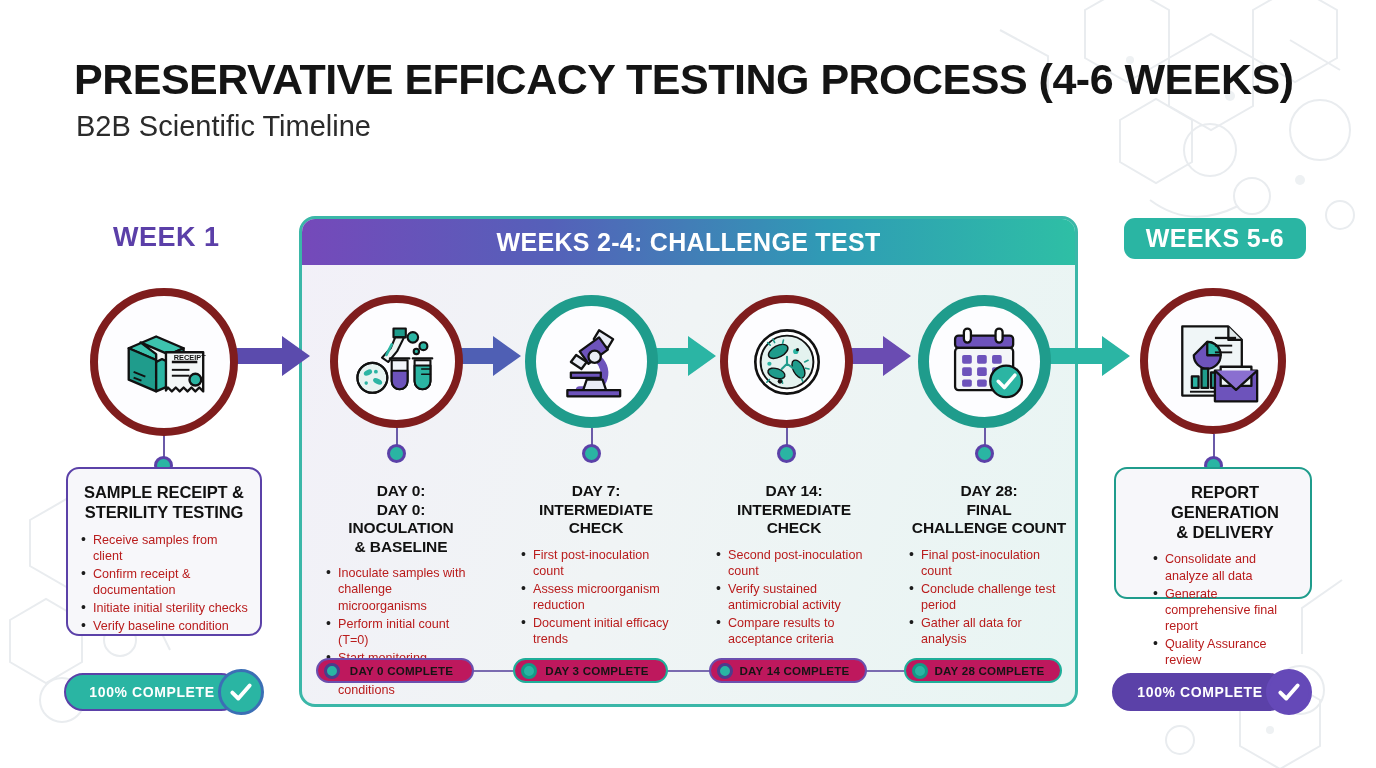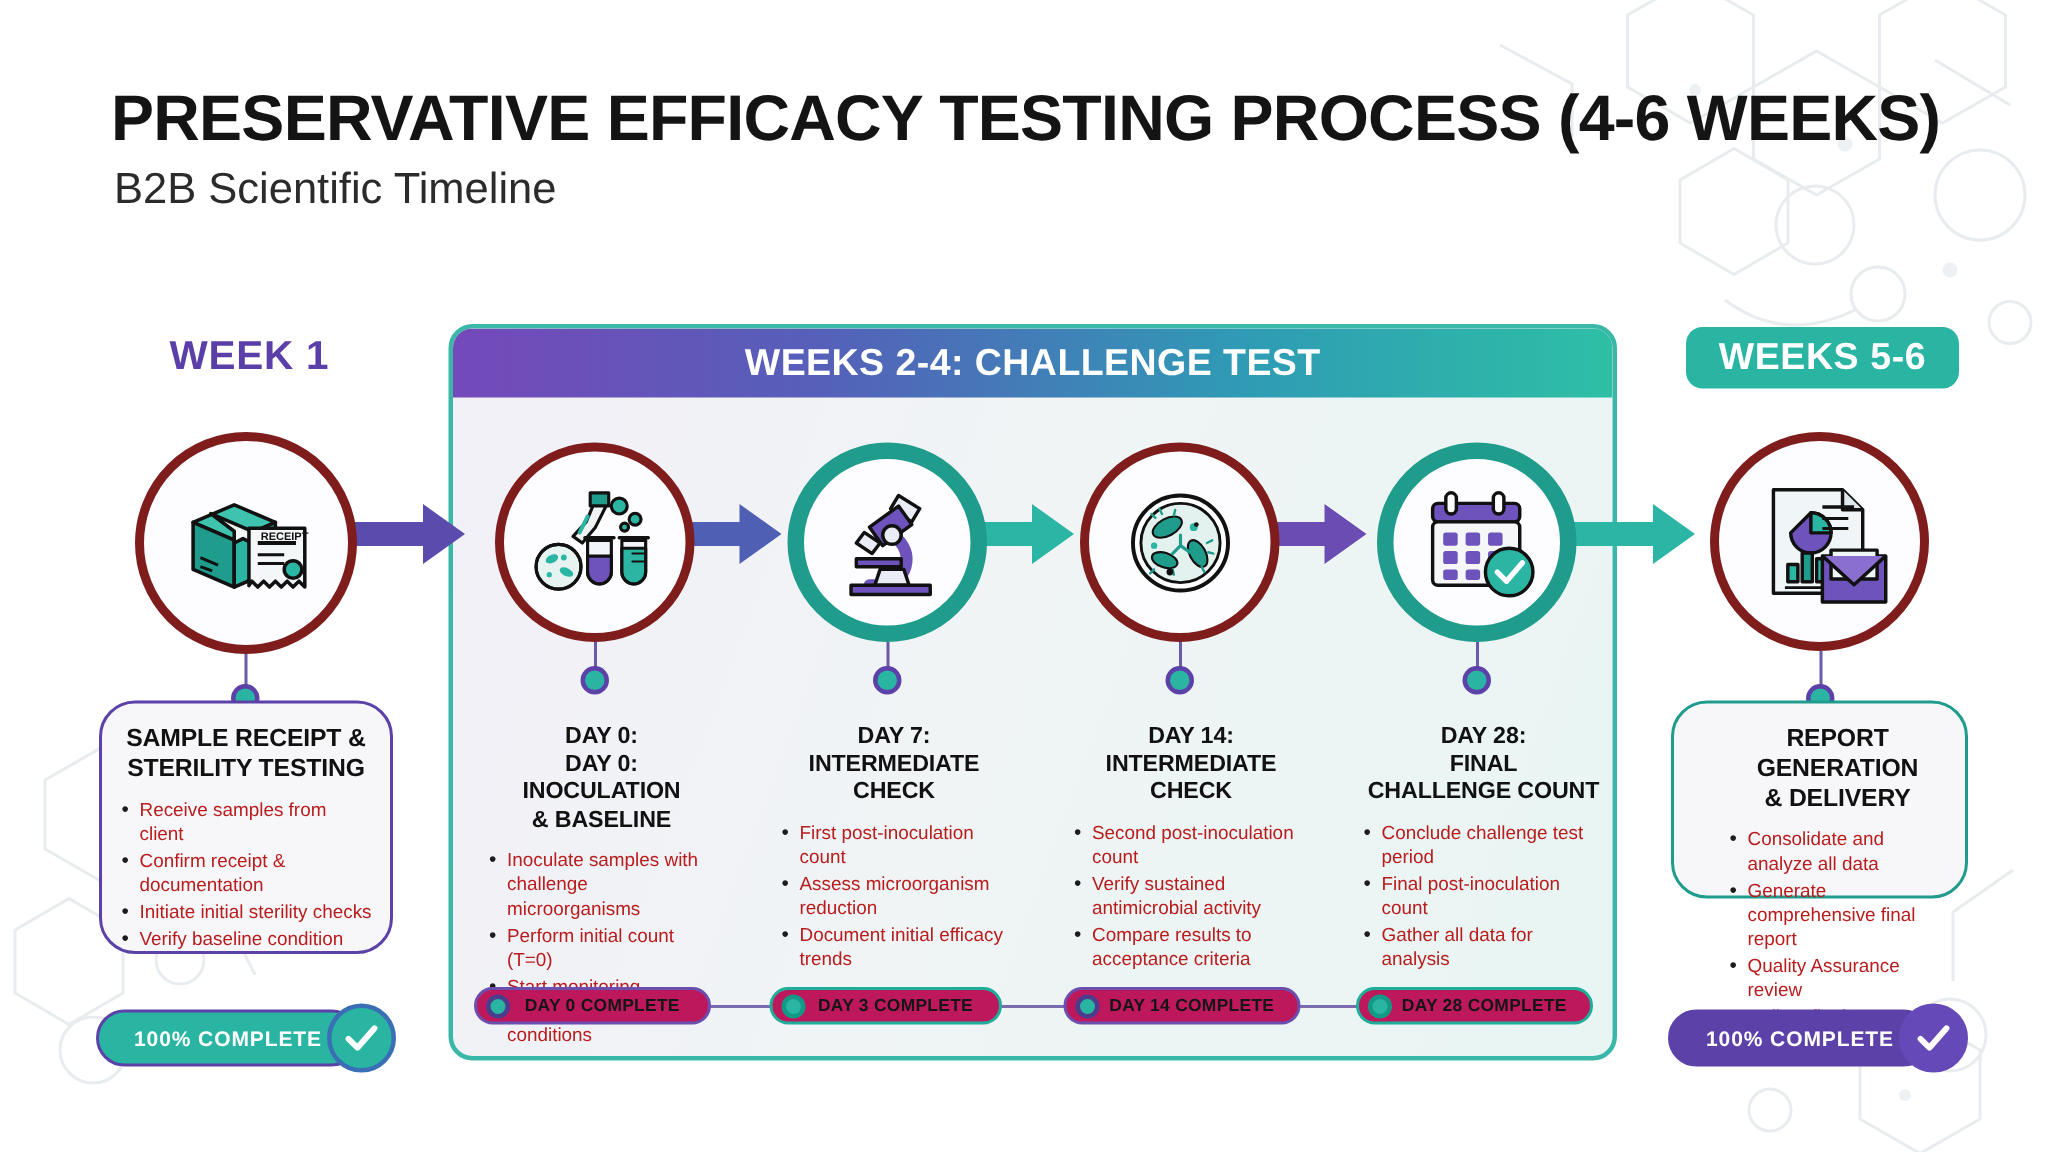--- a/index.html
+++ b/index.html
@@ -51,35 +51,35 @@
     display: flex; align-items: center; justify-content: center;
     color: #fff; font-size: 25px; font-weight: 700; letter-spacing: 0.3px;
   }
 
   
   .node { position: absolute; }
   .node-ring {
     border-radius: 50%; background: #fdfdff;
     display: flex; align-items: center; justify-content: center;
   }
-  .ring-purple { border: 6px solid #7f1d1d; }
+  .ring-purple { border: 8px solid #7f1d1d; }
   .ring-teal   { border: 11px solid #1f9c8c; }
 
   .stem { position: absolute; width: 2px; background: #6b5aa8; }
   .stem-dot {
     position: absolute; width: 19px; height: 19px; border-radius: 50%;
     background: #2ab5a3; border: 3px solid #5b41a8;
   }
 
   
   .arrow { position: absolute; }
 
   
   .card {
-    position: absolute; border-radius: 24px; background: #f7f7fa;
+    position: absolute; border-radius: 13px; background: #f7f7fa;
     padding: 14px 12px 10px;
   }
   .card-outlined-purple { border: 2.5px solid #5b41a8; }
   .card-outlined-teal   { border: 2.5px solid #1f9c8c; }
   .card-plain { background: transparent; }
 
   .card-title {
     text-align: center; font-size: 16.5px; font-weight: 700;
     line-height: 1.2; color: #111; letter-spacing: -0.1px;
   }
@@ -393,22 +393,22 @@
   <div class="stem" style="left:984px; top:428px; height:24px;"></div>
   <div class="stem-dot" style="left:975px; top:444px;"></div>
 
   <div class="card card-plain" style="left:896px; top:468px; width:186px; height:170px;">
     <div class="card-title small">
       <div>DAY 28:</div>
       <div>FINAL</div>
       <div>CHALLENGE COUNT</div>
     </div>
     <ul class="card-list">
+      <li>Final post-inoculation count</li>
       <li>Conclude challenge test period</li>
-      <li>Final post-inoculation count</li>
       <li>Gather all data for analysis</li>
     </ul>
   </div>
 
   <div class="node" style="left:1140px; top:288px;">
     <div class="node-ring ring-purple" style="width:146px; height:146px;">
       <svg width="96" height="96" viewBox="0 0 100 100">
         <g stroke="#111" stroke-width="2.4" stroke-linejoin="round">
           <path d="M18 14 L66 14 L80 28 L80 86 L18 86 Z" fill="#f0f6f7"></path>
           <path d="M66 14 L66 28 L80 28" fill="#dfe8ea"></path>

